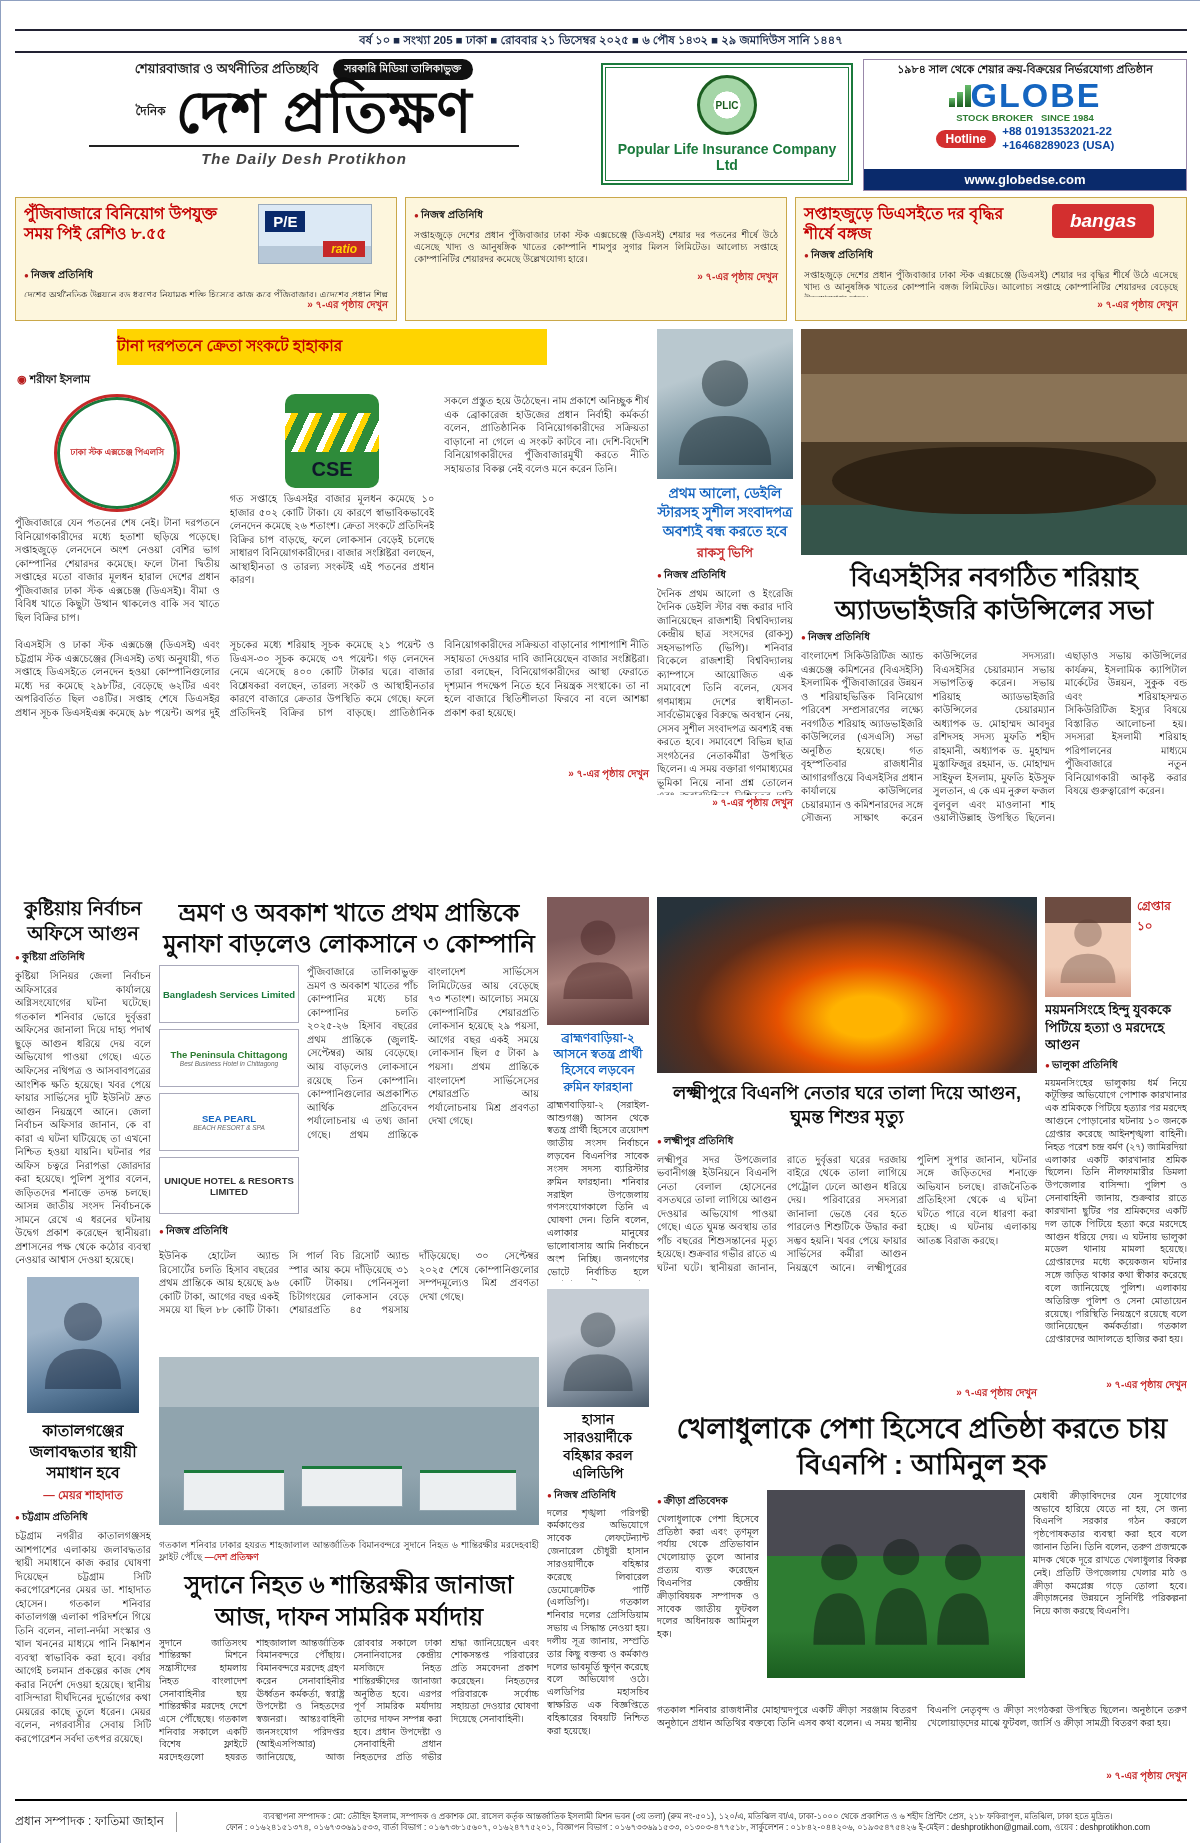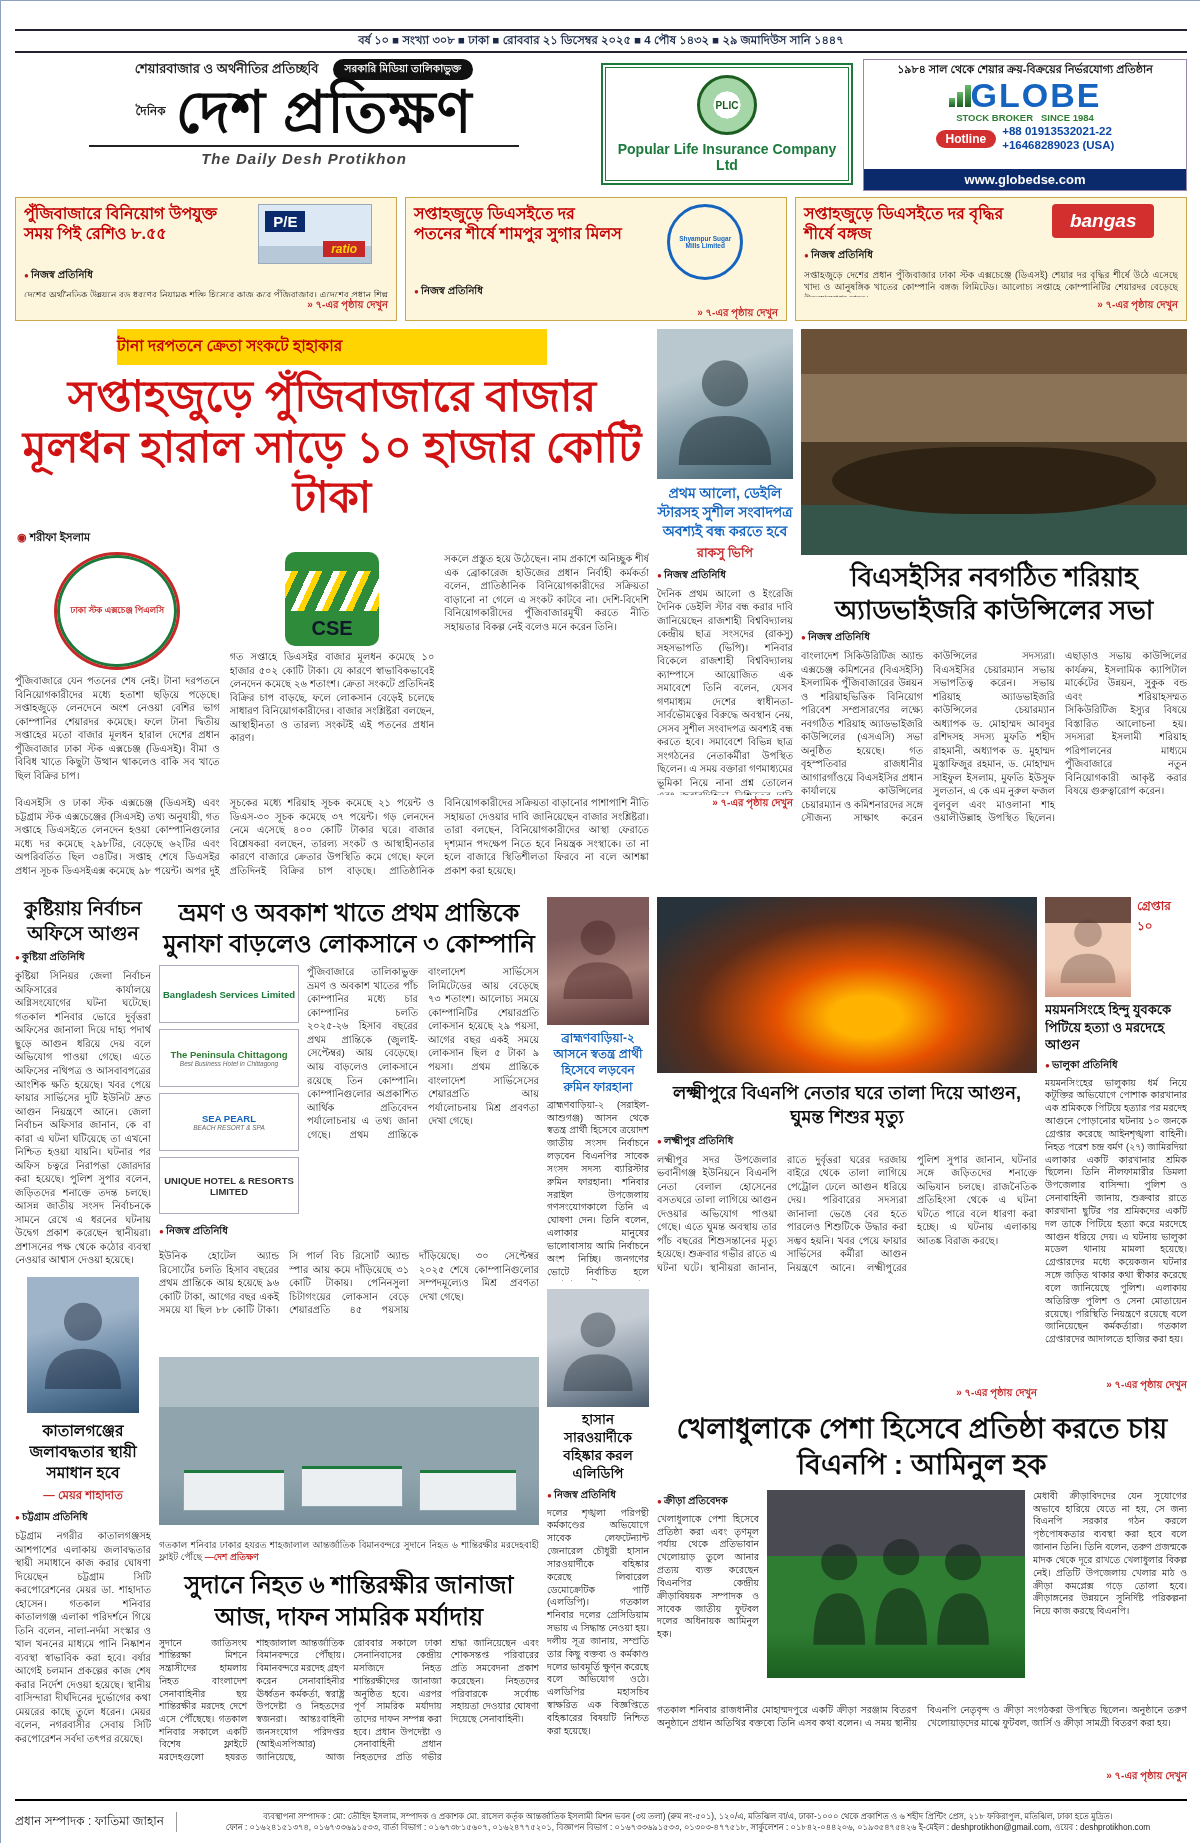--- a/index.html
+++ b/index.html
@@ -95,21 +95,21 @@
   
   .footer{border-top:2px solid #000;display:flex;align-items:center;gap:12px;padding-top:4px;}
   .fed{font-size:12px;font-weight:normal;color:#111;white-space:nowrap;border-right:1px solid #999;padding-right:12px;}
   .fsm{font-size:8.3px;color:#222;line-height:1.35;text-align:center;flex:1;}
 </style>
 </head>
 <body>
 
 <div class="page">
 
-  <div class="abs topbar" style="left:14px;top:28px;width:1172px;height:24px">বর্ষ ১০ ■ সংখ্যা ৩০৮ ■ ঢাকা ■ রোববার ২১ ডিসেম্বর ২০২৫ ■ 4 পৌষ ১৪৩২ ■ ২৯ জমাদিউস সানি ১৪৪৭</div>
+  <div class="abs topbar" style="left:14px;top:28px;width:1172px;height:24px">বর্ষ ১০ ■ সংখ্যা 205 ■ ঢাকা ■ রোববার ২১ ডিসেম্বর ২০২৫ ■ ৬ পৌষ ১৪৩২ ■ ২৯ জমাদিউস সানি ১৪৪৭</div>
 
   <div class="abs" style="left:14px;top:58px;width:578px;height:132px">
     <div class="tagrow">
       <span class="tagline">শেয়ারবাজার ও অর্থনীতির প্রতিচ্ছবি</span>
       <span class="badge">সরকারি মিডিয়া তালিকাভুক্ত</span>
     </div>
     <div class="titlerow">
       <span class="daily">দৈনিক</span>
       <span class="nptitle">দেশ প্রতিক্ষণ</span>
     </div>
@@ -154,46 +154,39 @@
         <span class="ratiobox">ratio</span>
       </div>
         </div>
     </div>
     <div class="rep">নিজস্ব প্রতিনিধি</div>
     <div class="tbody">দেশের অর্থনৈতিক উন্নয়নে বড় ধরণের নিয়ামক শক্তি হিসেবে কাজ করে পুঁজিবাজার। এদেশের প্রধান শিল্প প্রতিষ্ঠানগুলোর মূলধন সংগ্রহের অন্যতম উৎস এই বাজার। বর্তমানে বাজারের সার্বিক মূল্য আয় অনুপাত বিনিয়োগের জন্য উপযুক্ত অবস্থানে রয়েছে।</div>
     <div class="more">» ৭-এর পৃষ্ঠায় দেখুন</div>
   </div>
 
   <div class="abs teaser" style="left:404px;top:196px;width:382px;height:124px">
-    <div class="toprow">
-      <div class="thl">সপ্তাহজুড়ে ডিএসইতে দর পতনের শীর্ষে শামপুর সুগার মিলস</div>
-      <div class="tlogo">
-          <div class="shycircle">Shyampur Sugar Mills Limited</div>
-        </div>
-    </div>
     <div class="rep">নিজস্ব প্রতিনিধি</div>
     <div class="tbody">সপ্তাহজুড়ে দেশের প্রধান পুঁজিবাজার ঢাকা স্টক এক্সচেঞ্জে (ডিএসই) শেয়ার দর পতনের শীর্ষে উঠে এসেছে খাদ্য ও আনুষঙ্গিক খাতের কোম্পানি শামপুর সুগার মিলস লিমিটেড। আলোচ্য সপ্তাহে কোম্পানিটির শেয়ারদর কমেছে উল্লেখযোগ্য হারে।</div>
     <div class="more">» ৭-এর পৃষ্ঠায় দেখুন</div>
   </div>
 
   <div class="abs teaser" style="left:794px;top:196px;width:392px;height:124px">
     <div class="toprow">
       <div class="thl">সপ্তাহজুড়ে ডিএসইতে দর বৃদ্ধির শীর্ষে বঙ্গজ</div>
       <div class="tlogo">
           <div class="bangas">bangas</div>
         </div>
     </div>
     <div class="rep">নিজস্ব প্রতিনিধি</div>
     <div class="tbody">সপ্তাহজুড়ে দেশের প্রধান পুঁজিবাজার ঢাকা স্টক এক্সচেঞ্জে (ডিএসই) শেয়ার দর বৃদ্ধির শীর্ষে উঠে এসেছে খাদ্য ও আনুষঙ্গিক খাতের কোম্পানি বঙ্গজ লিমিটেড। আলোচ্য সপ্তাহে কোম্পানিটির শেয়ারদর বেড়েছে উল্লেখযোগ্য হারে।</div>
     <div class="more">» ৭-এর পৃষ্ঠায় দেখুন</div>
   </div>
 
   <div class="abs" style="left:14px;top:328px;width:634px;height:560px">
     <div class="banner">টানা দরপতনে ক্রেতা সংকটে হাহাকার</div>
-    <div class="leadhl">সপ্তাহজুড়ে পুঁজিবাজারে বাজার মূলধন হারাল সাড়ে ১০ হাজার কোটি টাকা</div>
     <div class="byline">শরীফা ইসলাম</div>
     <div class="leadgrid" style="height:238px">
       <div class="leadcol bt">
         <div class="dselogo">ঢাকা স্টক এক্সচেঞ্জ পিএলসি</div>
         <p>পুঁজিবাজারে যেন পতনের শেষ নেই। টানা দরপতনে বিনিয়োগকারীদের মধ্যে হতাশা ছড়িয়ে পড়েছে। সপ্তাহজুড়ে লেনদেনে অংশ নেওয়া বেশির ভাগ কোম্পানির শেয়ারদর কমেছে। ফলে টানা দ্বিতীয় সপ্তাহের মতো বাজার মূলধন হারাল দেশের প্রধান পুঁজিবাজার ঢাকা স্টক এক্সচেঞ্জ (ডিএসই)। বীমা ও বিবিধ খাতে কিছুটা উত্থান থাকলেও বাকি সব খাতে ছিল বিক্রির চাপ।</p>
       </div>
       <div class="leadcol bt">
         <div class="cselogo">
           <div class="waves"></div>
           <div class="csetxt">CSE</div>

